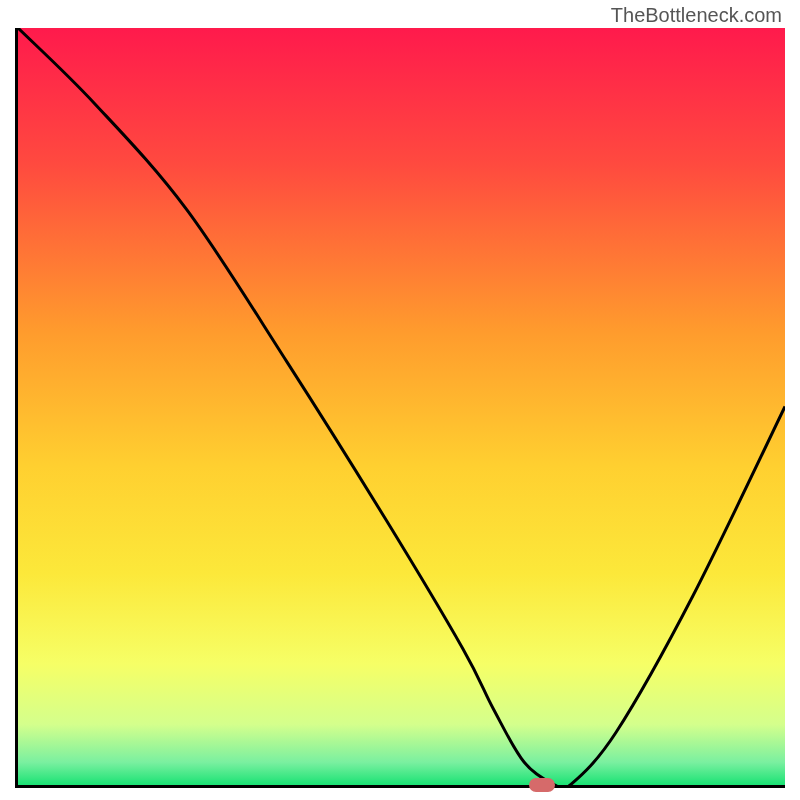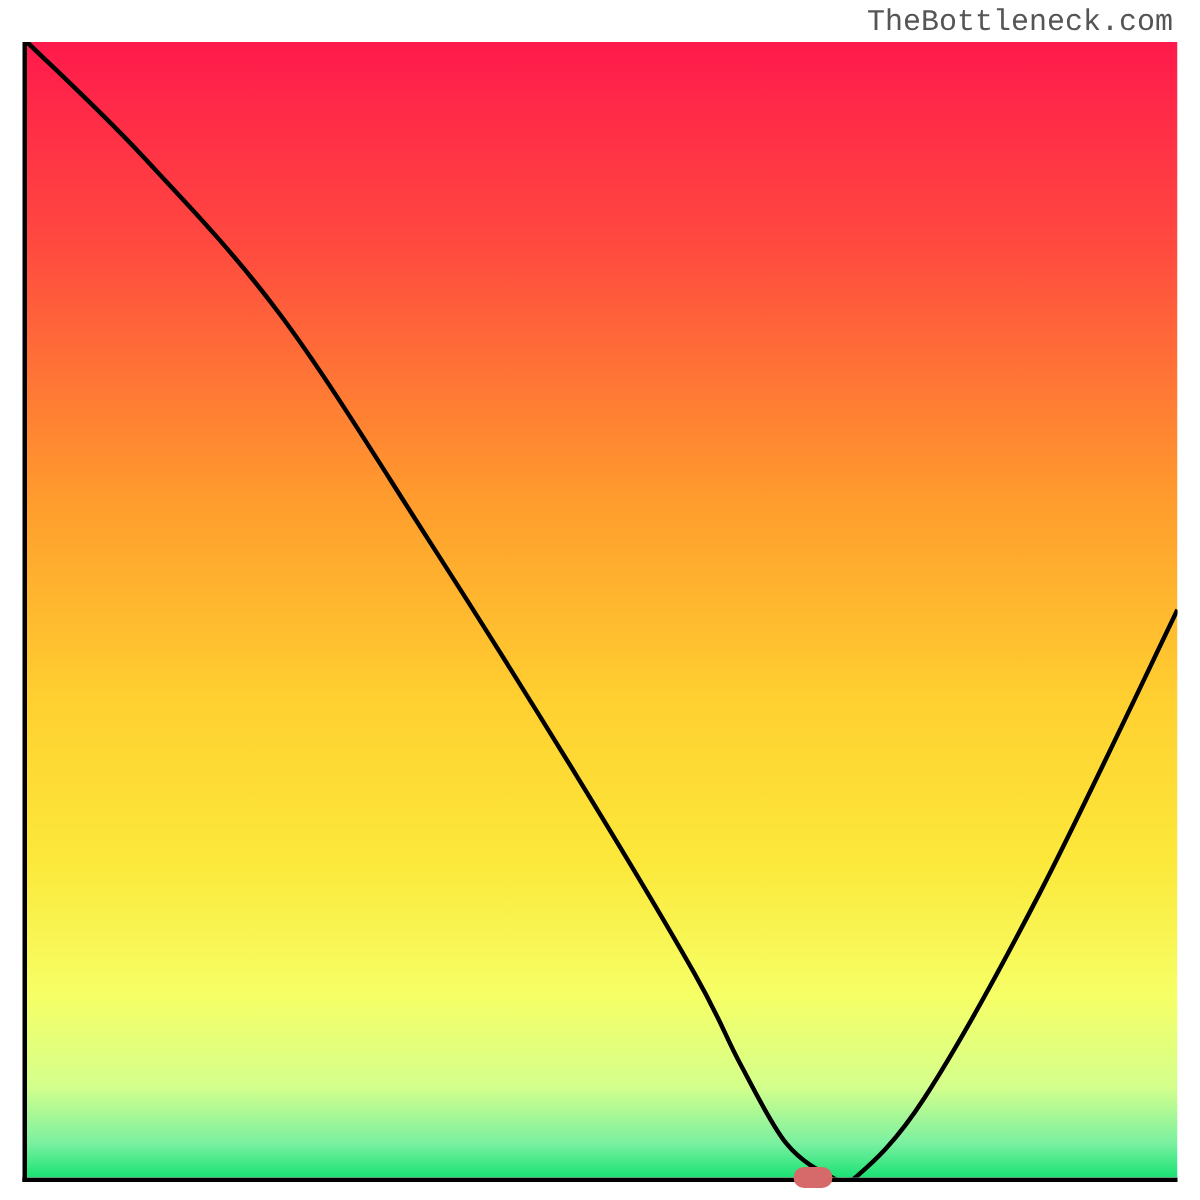--- a/index.html
+++ b/index.html
@@ -9,21 +9,21 @@
     background: #fff;
     position: relative;
     font-family: Arial, sans-serif;
   }
   .watermark {
     position: absolute;
     top: 4px;
     right: 18px;
     font-size: 20px;
     color: #555;
-    font-family: Liberation Mono, monospace;
+    font-family: Liberation Sans, sans-serif;
     z-index: 10;
   }
   .plot-frame {
     position: absolute;
     left: 15px;
     top: 28px;
     width: 770px;
     height: 760px;
     border-left: 3px solid #000;
     border-bottom: 3px solid #000;

